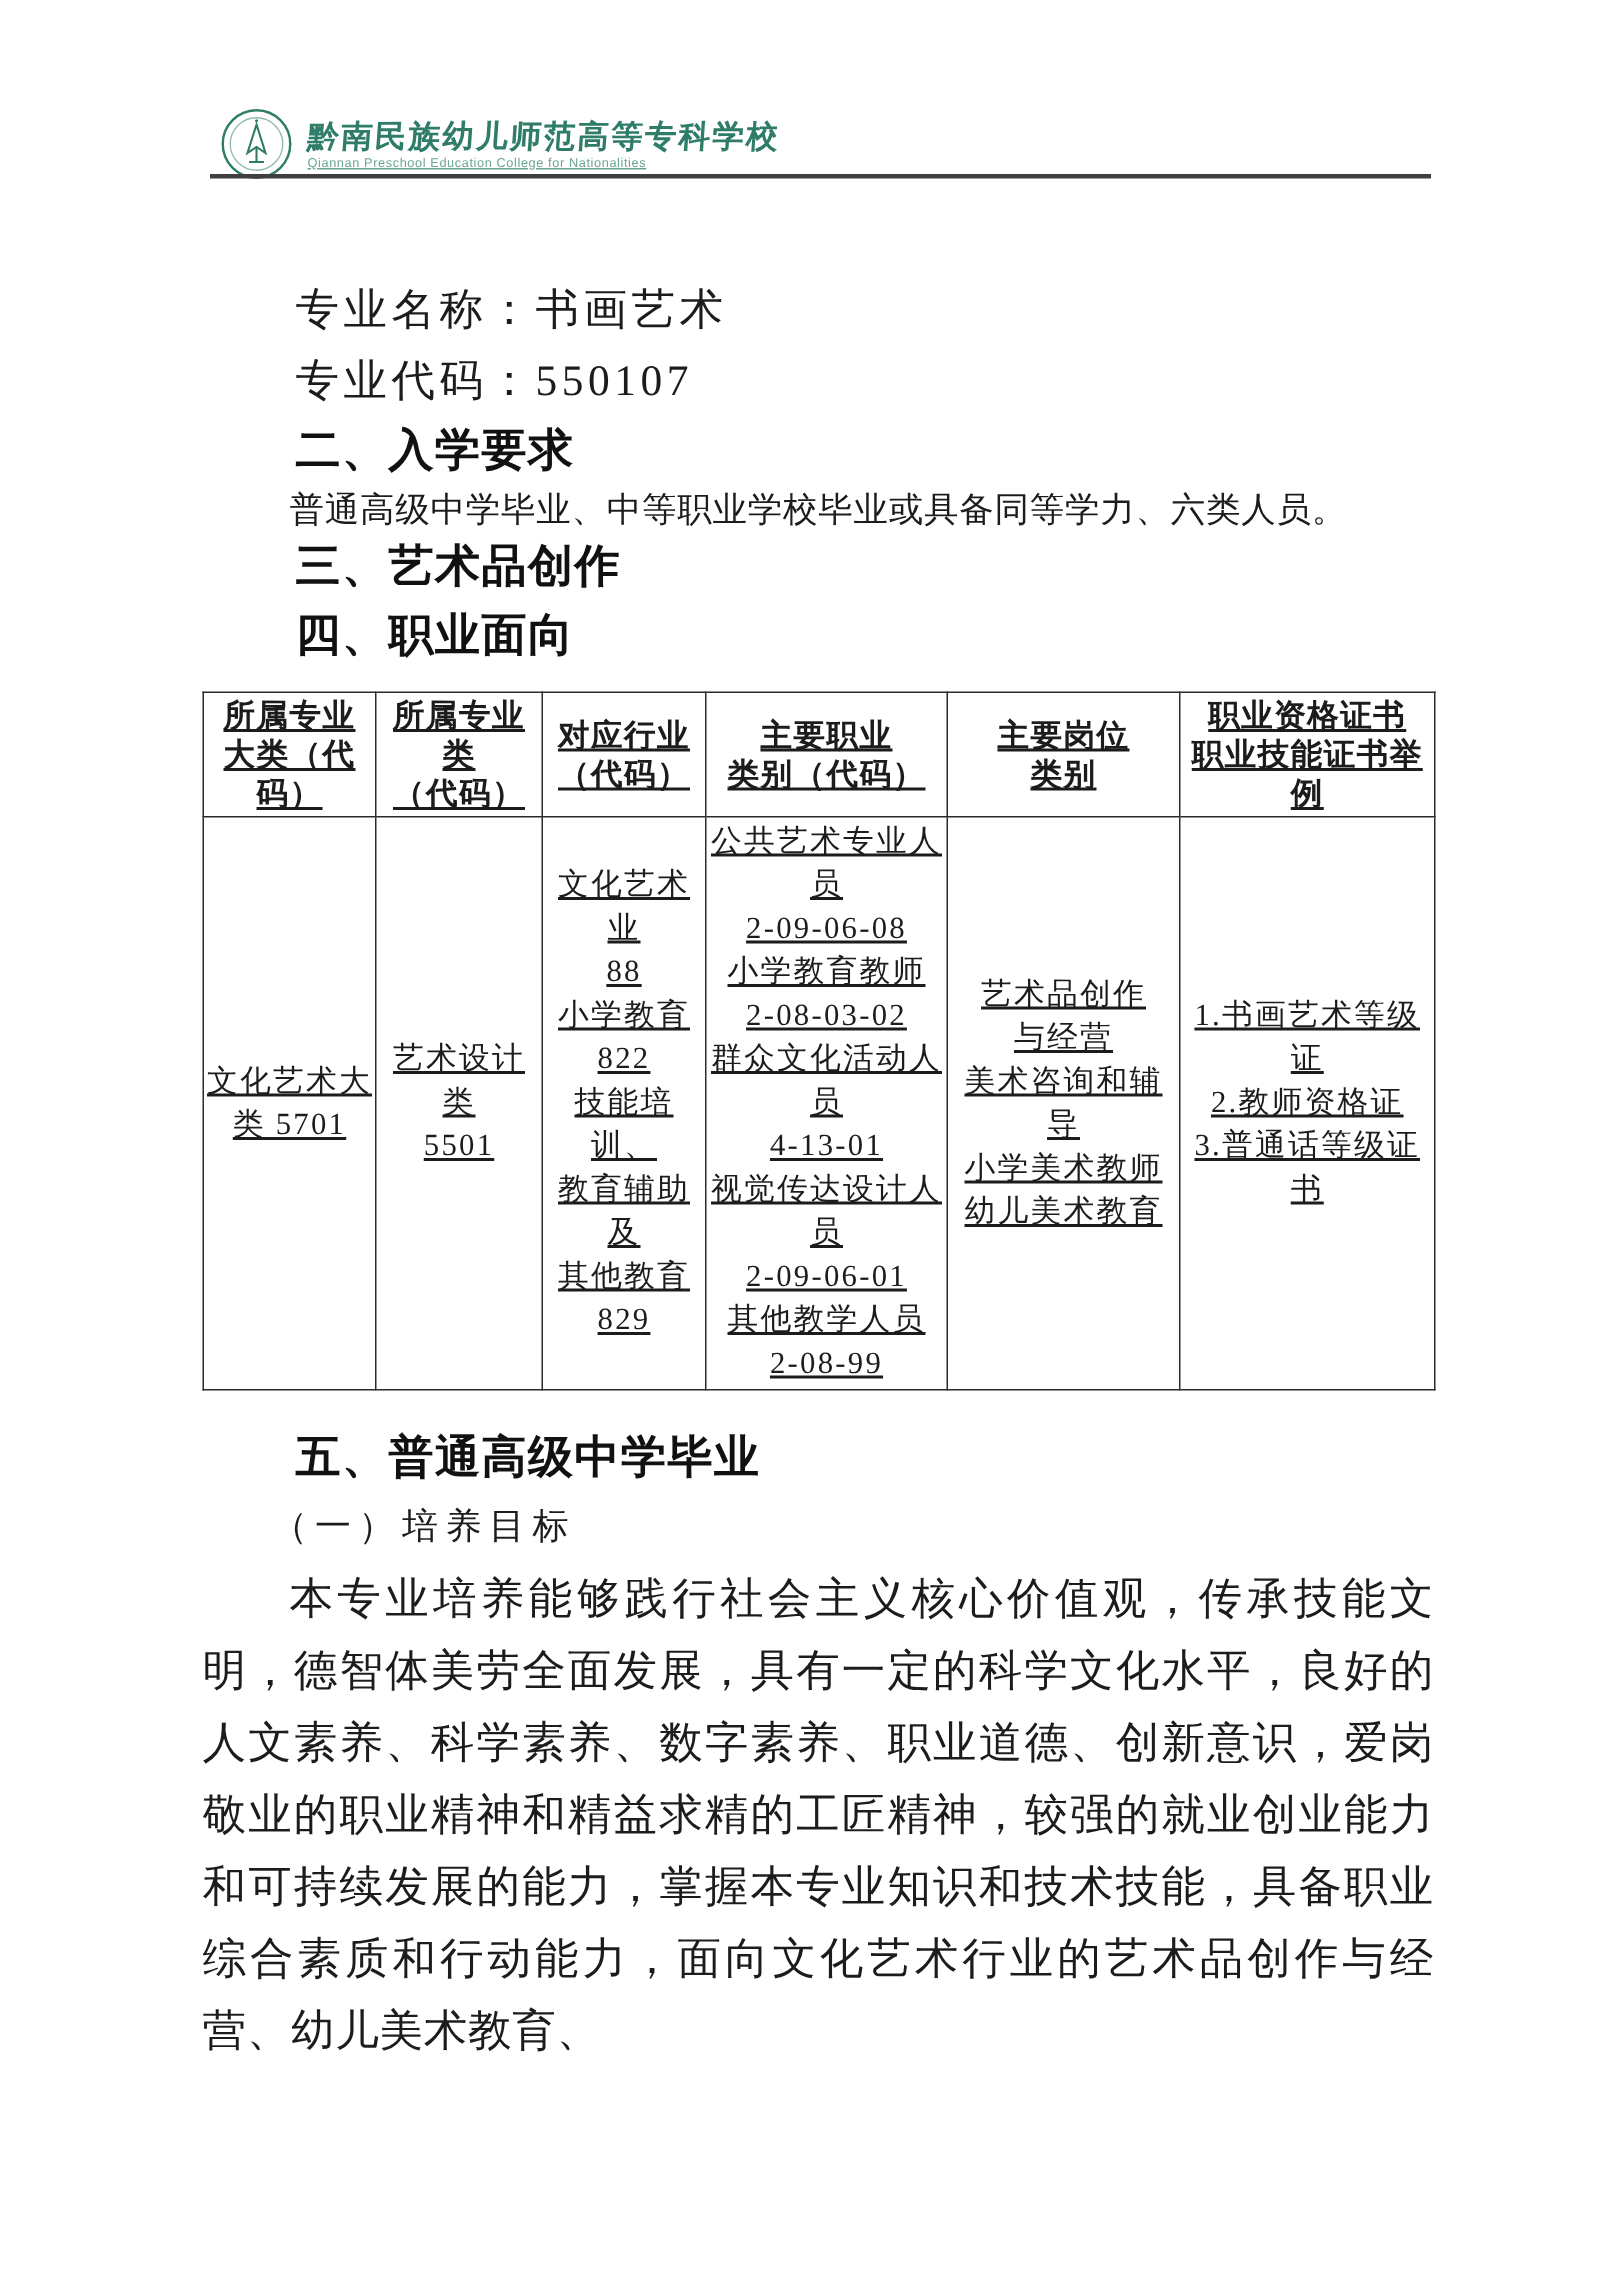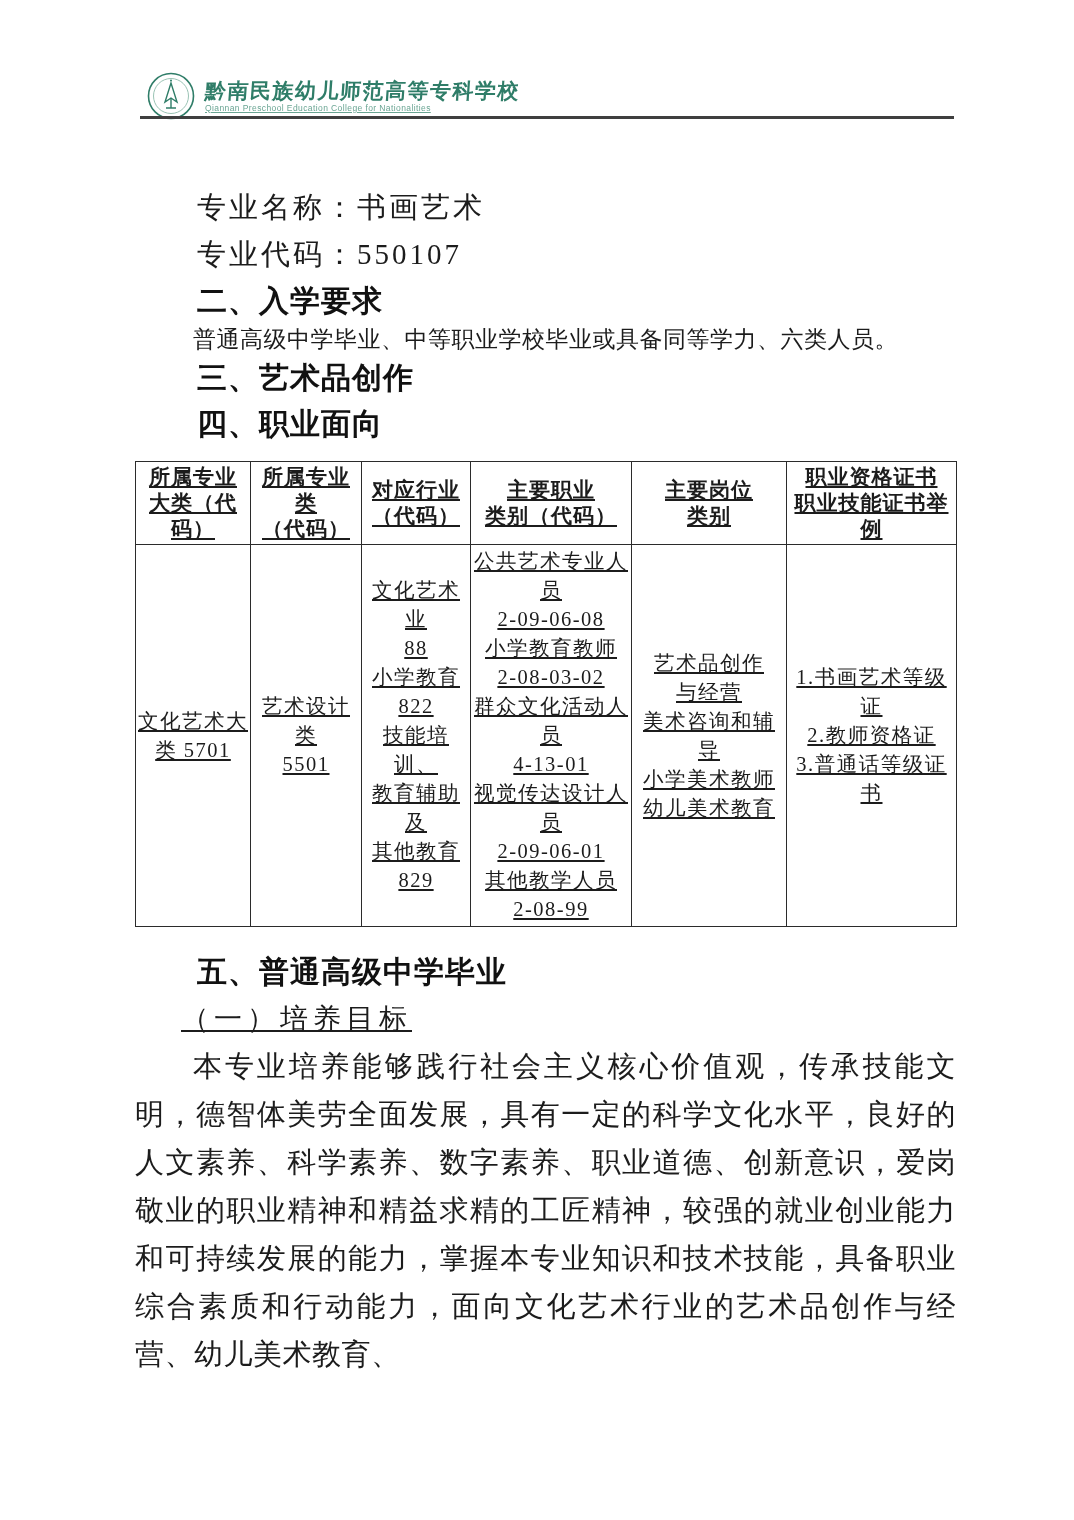--- a/index.html
+++ b/index.html
@@ -74,25 +74,24 @@
     letter-spacing: 3px;
   }
   .para {
     font-size: 23px;
     line-height: 31px;
     text-indent: 58px;
     text-align: justify;
     letter-spacing: 0.5px;
   }
   .sub-kai {
-    font-size: 28px;
+    font-size: 24px;
     line-height: 47px;
     padding-left: 46px;
     letter-spacing: 5px;
-    text-decoration: underline;
   }
   .para-goal {
     font-size: 29px;
     line-height: 48px;
     text-indent: 58px;
     text-align: justify;
     letter-spacing: 0.5px;
   }
 
   

